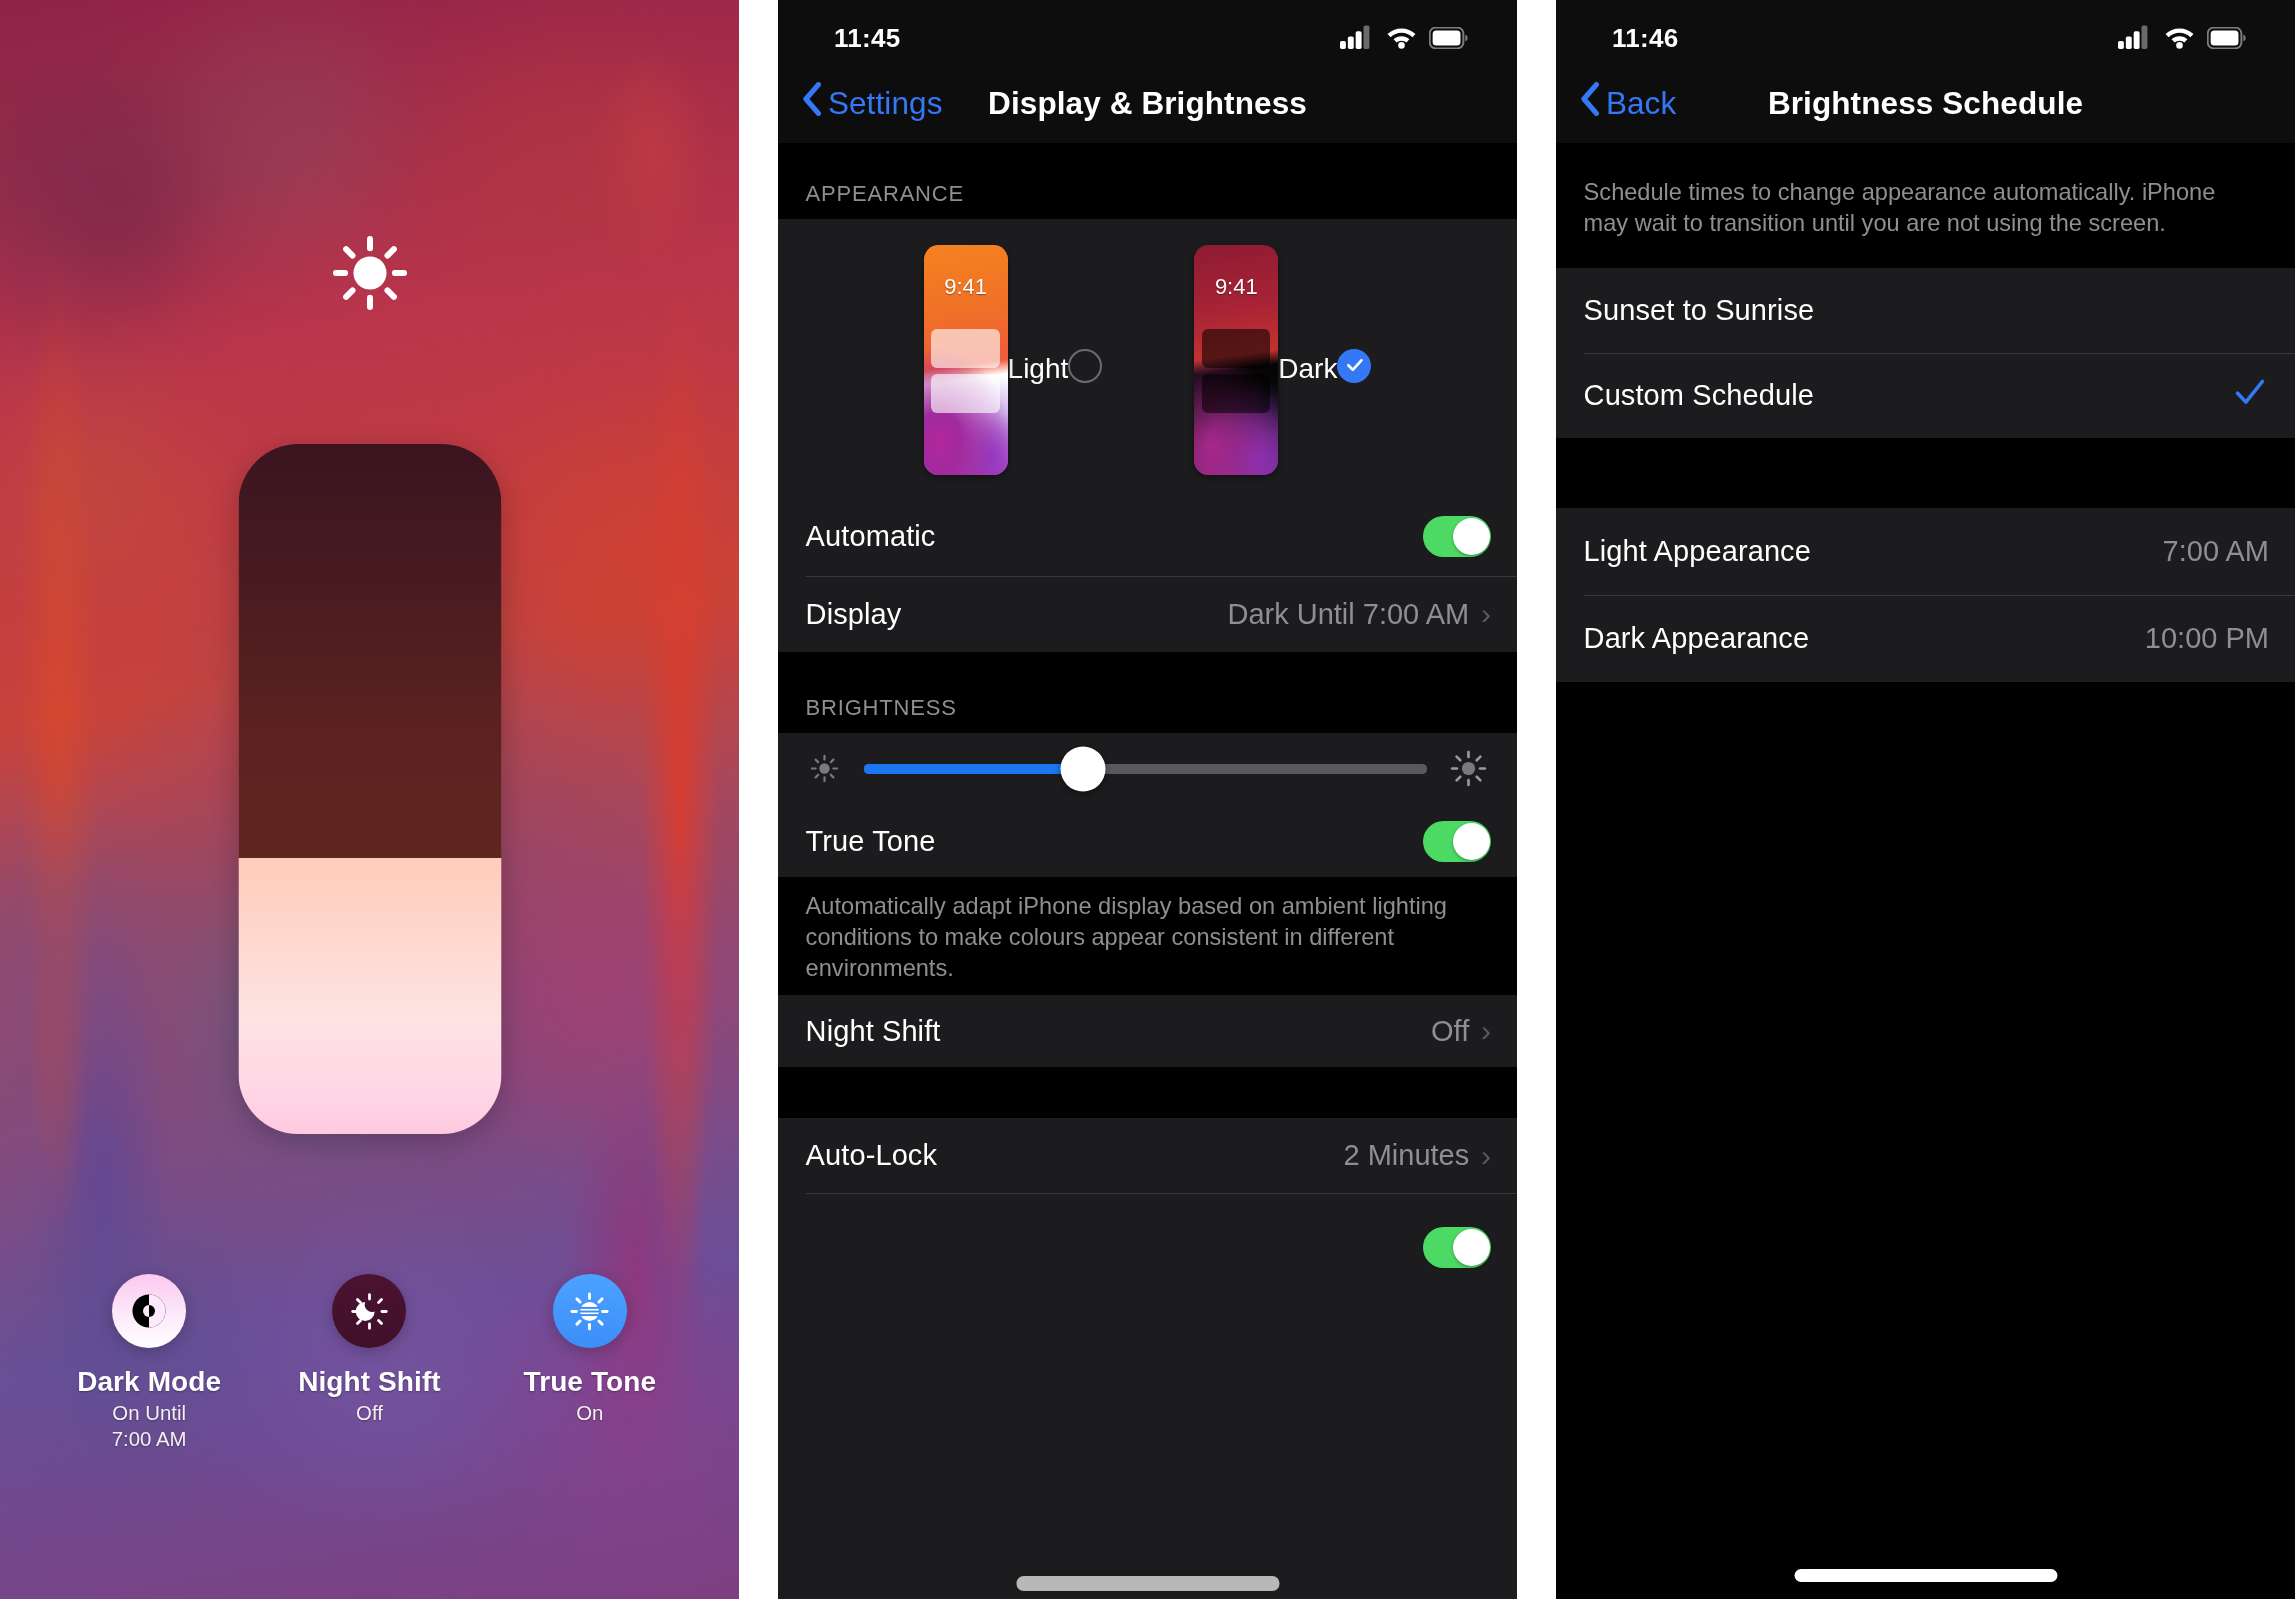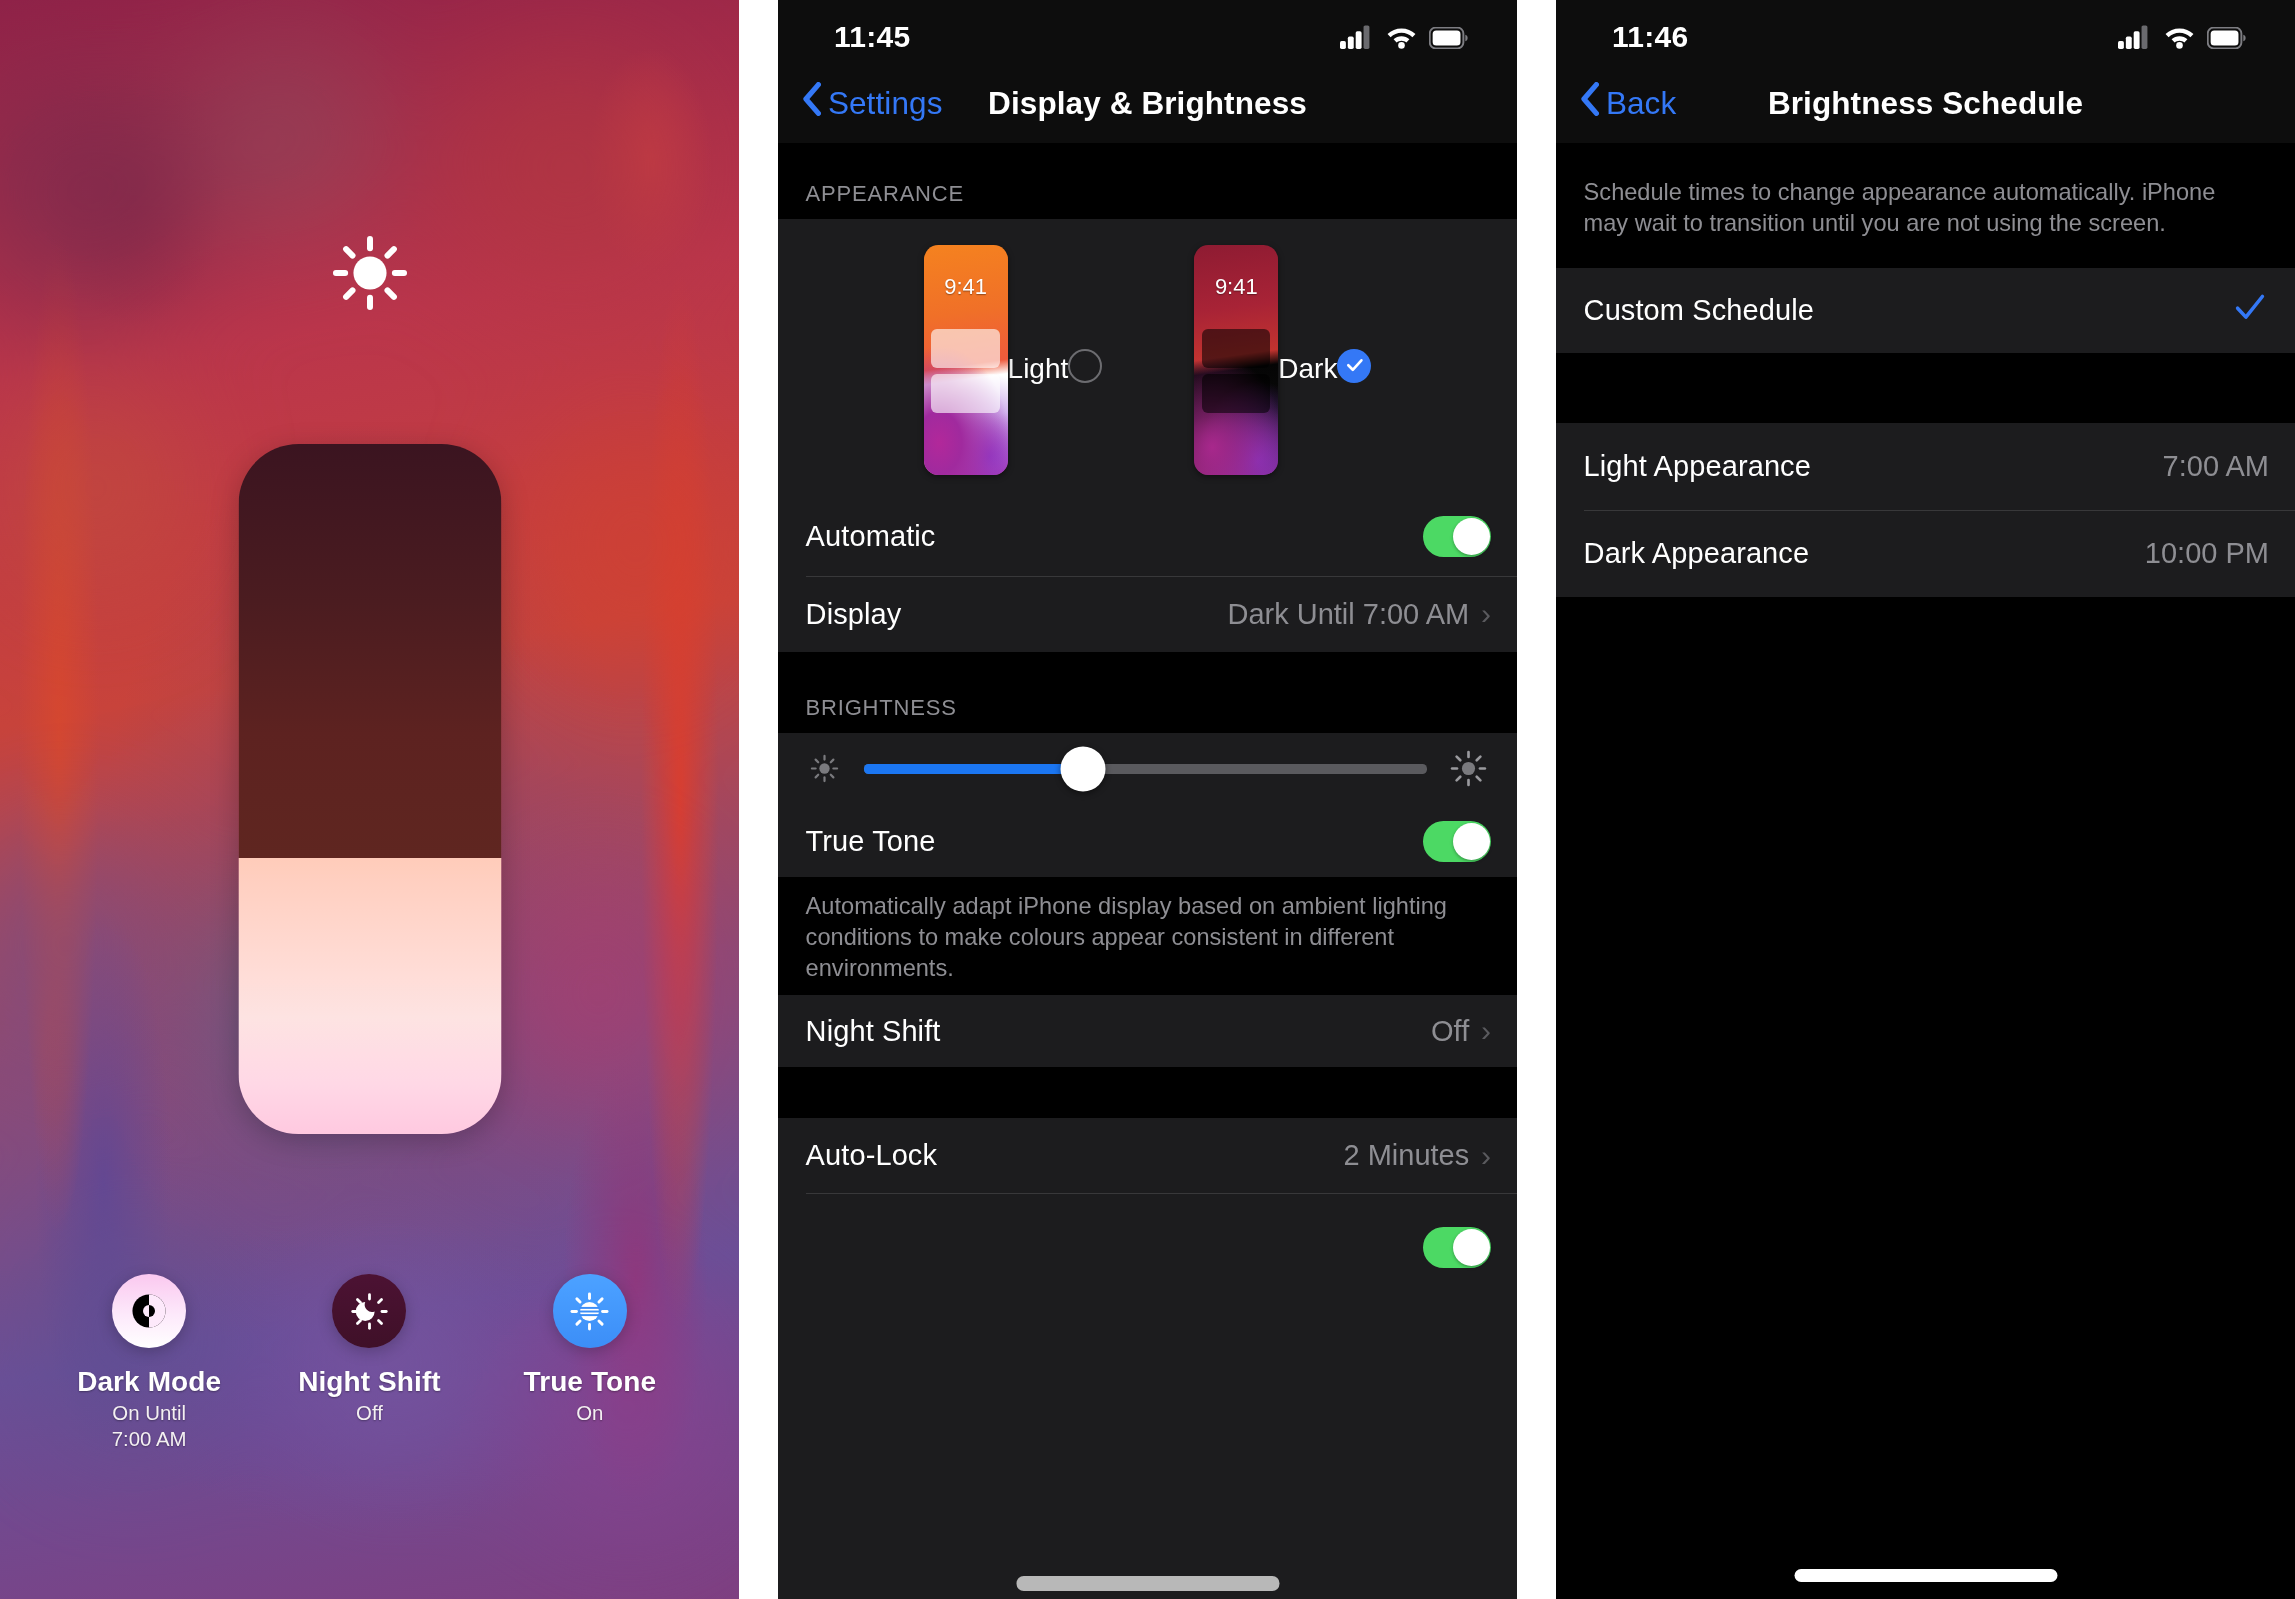--- a/index.html
+++ b/index.html
@@ -53,21 +53,21 @@
 
   
   .gap { width:39px; height:1600px; background:#ffffff; flex:0 0 39px; }
 
   .panel-ios { position:relative; width:739px; height:1600px; background:#000; overflow:hidden;
     color:#fff; }
   .panel-ios.right { width:739px; }
 
   .statusbar { height:63px; display:flex; align-items:flex-end; justify-content:space-between;
     padding:0 49px 9.2px 56px; background:#0d0d0d; }
-  .sb-time { font-size:30px; font-weight:600; letter-spacing:0.3px; }
+  .sb-time { font-size:26px; font-weight:600; letter-spacing:0.3px; }
   .sb-right { display:flex; align-items:flex-end; gap:11px; padding-bottom:2.6px; }
 
   .navbar { height:80px; background:#0d0d0d; display:flex; align-items:center; position:relative; }
   .nav-back { display:flex; align-items:center; gap:6.6px; padding-left:23.6px; color:#3478f6;
     font-size:31.5px; letter-spacing:0.1px; z-index:2; }
   .nav-title { position:absolute; left:0; right:0; text-align:center; font-size:31.5px;
     font-weight:700; letter-spacing:0.1px; }
 
   .grp-gap { background:#000; }
   .grp-hdr { background:#000; color:#8e8e93; font-size:22px; letter-spacing:0.8px;
@@ -451,20 +451,23 @@
               <polyline points="25,4 6,26 25,48" fill="none" stroke="#3478f6" stroke-width="8" stroke-linecap="round" stroke-linejoin="round"></polyline>
             </svg>
         </span>
         <span>Back</span>
       </div>
       <div class="nav-title">Brightness Schedule</div>
     </div>
 
     <div class="footer-note" style="height:125px; padding-top:34px">Schedule times to change appearance automatically. iPhone may wait to transition until you are not using the screen.</div>
 
+    <div class="cell" style="height:85px">
+      <div class="cell-title">Sunset to Sunrise</div>
+    </div>
 
     <div class="cell" style="height:85px">
       <div class="cell-title">Custom Schedule</div>
       <span class="check">
         <svg width="38" height="33" viewBox="0 0 24 24">
             <polyline points="3,12.5 9,19 21,4" fill="none" stroke="#3478f6" stroke-width="2.6" stroke-linecap="round" stroke-linejoin="round"></polyline>
           </svg>
       </span>
     </div>
 

